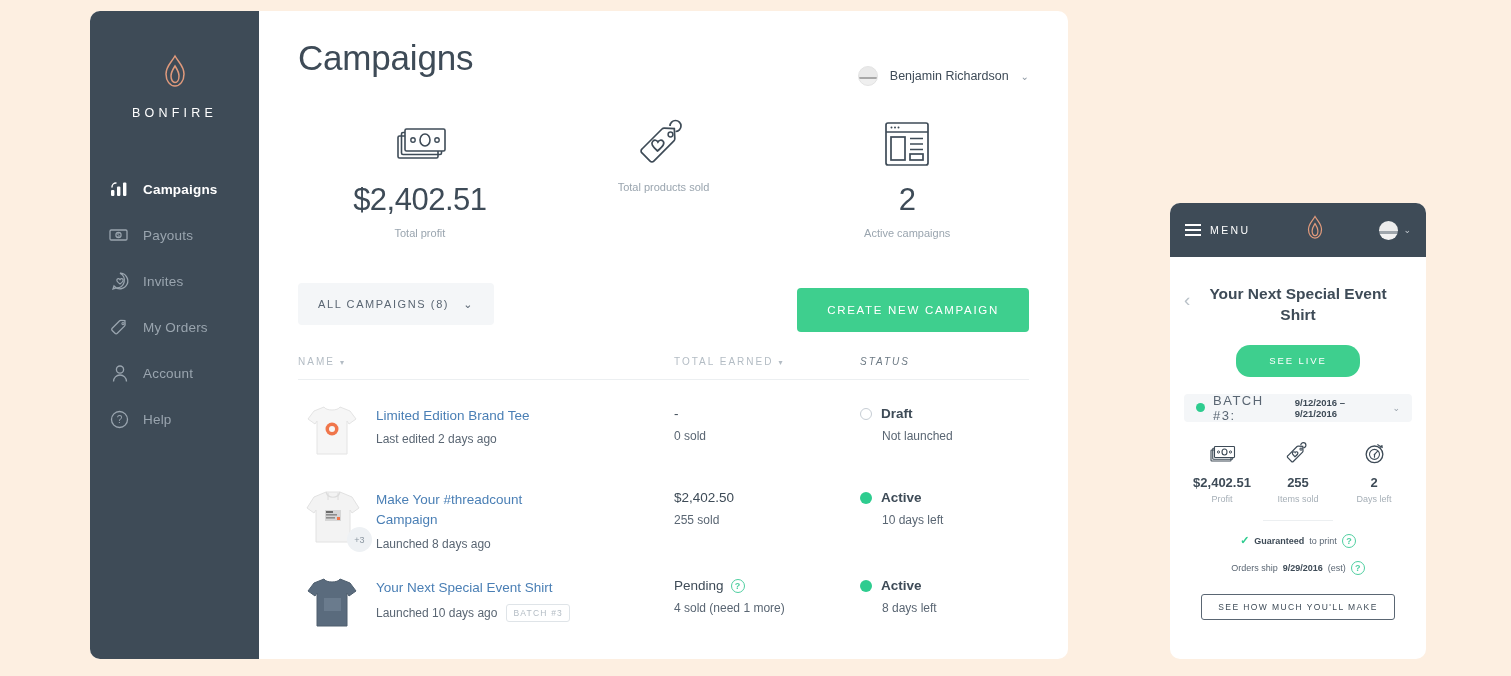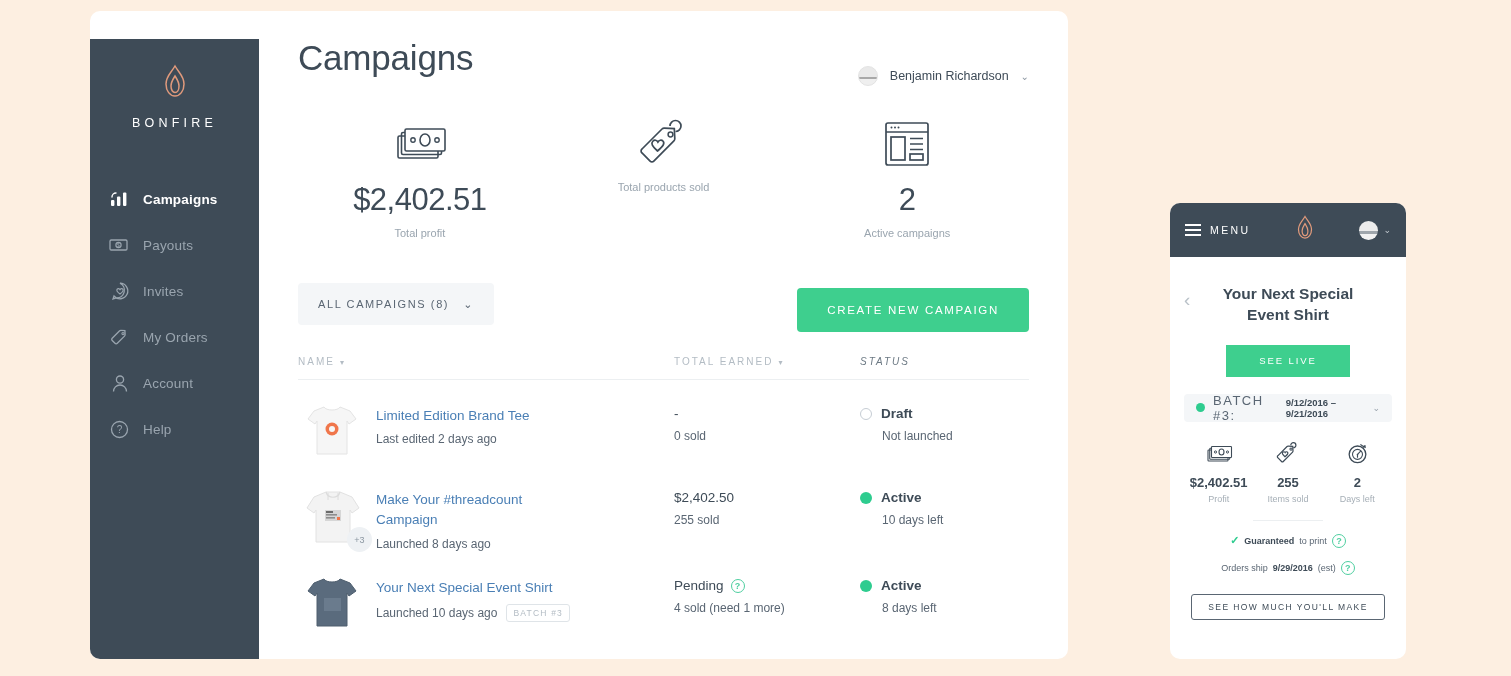--- a/index.html
+++ b/index.html
@@ -17,22 +17,21 @@
     background: #ffffff;
     border-radius: 10px;
     display: flex;
     overflow: hidden;
   }
 
   
   .sidebar {
     width: 169px; flex: 0 0 169px;
     background: #3e4b57;
-    padding-top: 23px;
-    margin-top: 28px;
+    padding-top: 41px;
   }
   .brand { text-align: center; margin-bottom: 46px; }
   .brand-mark { display: block; margin: 0 auto 10px; }
   .brand-name {
     color: #ffffff; font-size: 12.5px; letter-spacing: 4.2px;
     font-weight: 400;
   }
   .nav-item {
     display: flex; align-items: center;
     height: 46px; padding-left: 19px; gap: 13px;
@@ -123,21 +122,21 @@
   .plus-badge {
     position: absolute; right: 4px; bottom: 0px;
     width: 25px; height: 25px; border-radius: 50%;
     background: #eef1f4; color: #8d98a3;
     font-size: 9px; display: flex; align-items: center; justify-content: center;
   }
 
   
   .mobile {
     position: absolute; left: 1170px; top: 203px;
-    width: 236px; height: 456px;
+    width: 256px; height: 456px;
     background: #ffffff; border-radius: 10px;
     overflow: hidden;
   }
   .m-header {
     height: 54px; background: #3e4b57;
     display: flex; align-items: center; justify-content: space-between;
     padding: 0 15px;
   }
   .m-menu { display: flex; align-items: center; gap: 9px; cursor: pointer; }
   .m-menu-label { color: #ffffff; font-size: 10.5px; letter-spacing: 2.4px; }
@@ -147,21 +146,21 @@
     width: 19px; height: 19px; border-radius: 50%;
     background: linear-gradient(#ececec 55%, #9fa6ac 55%, #9fa6ac 66%, #f2f2f2 66%);
   }
   .m-caret { color: #c3cad1; font-size: 9px; }
 
   .m-body { padding: 15px 14px 0; position: relative; }
   .m-back { position: absolute; left: 14px; top: 32px; font-size: 19px; color: #b9c1c8; cursor: pointer; }
   .m-title { text-align: center; font-size: 15.5px; color: #3e4b57; font-weight: bold; line-height: 1.35; padding: 12px 22px 0; }
   .m-live-btn {
     display: block; margin: 19px auto 0;
-    background: #3ecf8e; border: none; border-radius: 0;
+    background: #3ecf8e; border: none; border-radius: 14px;
     height: 32px; padding: 0 33px;
     color: #ffffff; font-size: 9.5px; letter-spacing: 1.9px;
     font-family: inherit; cursor: pointer;
   }
   .m-batch {
     margin-top: 17px; background: #f4f6f8; border-radius: 4px;
     height: 28px; display: flex; align-items: center; gap: 8px;
     padding: 0 12px;
   }
   .m-batch-dot { width: 9px; height: 9px; border-radius: 50%; background: #2ecc8f; flex: 0 0 9px; }

